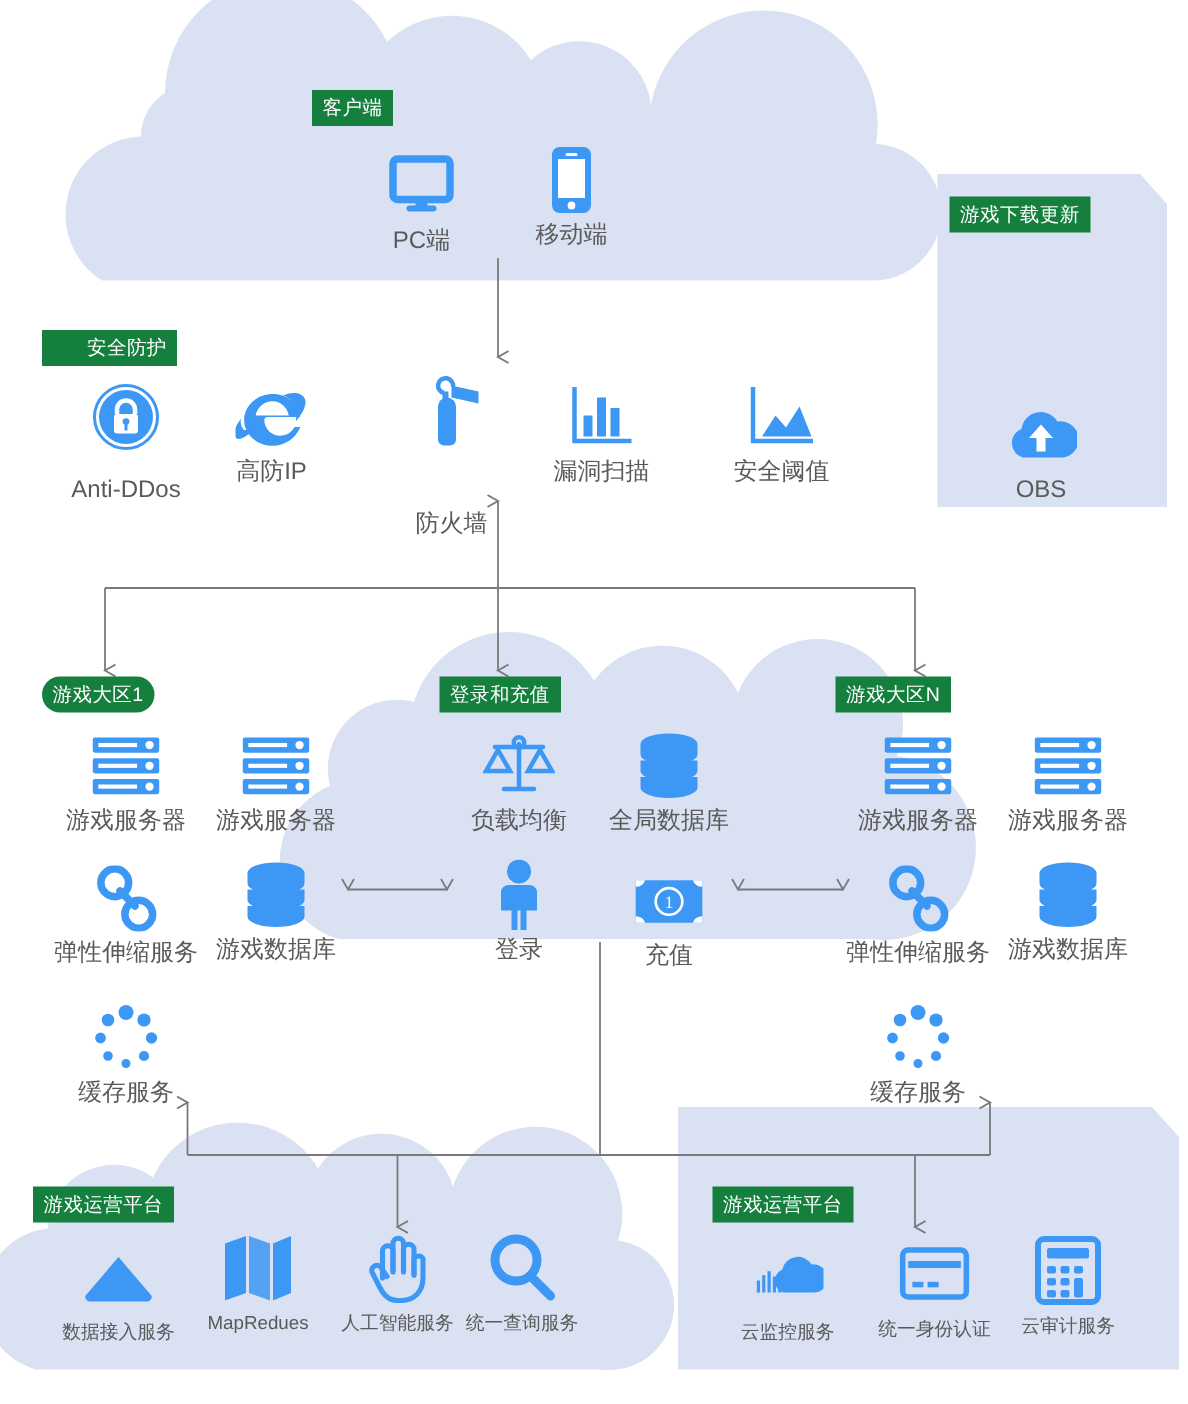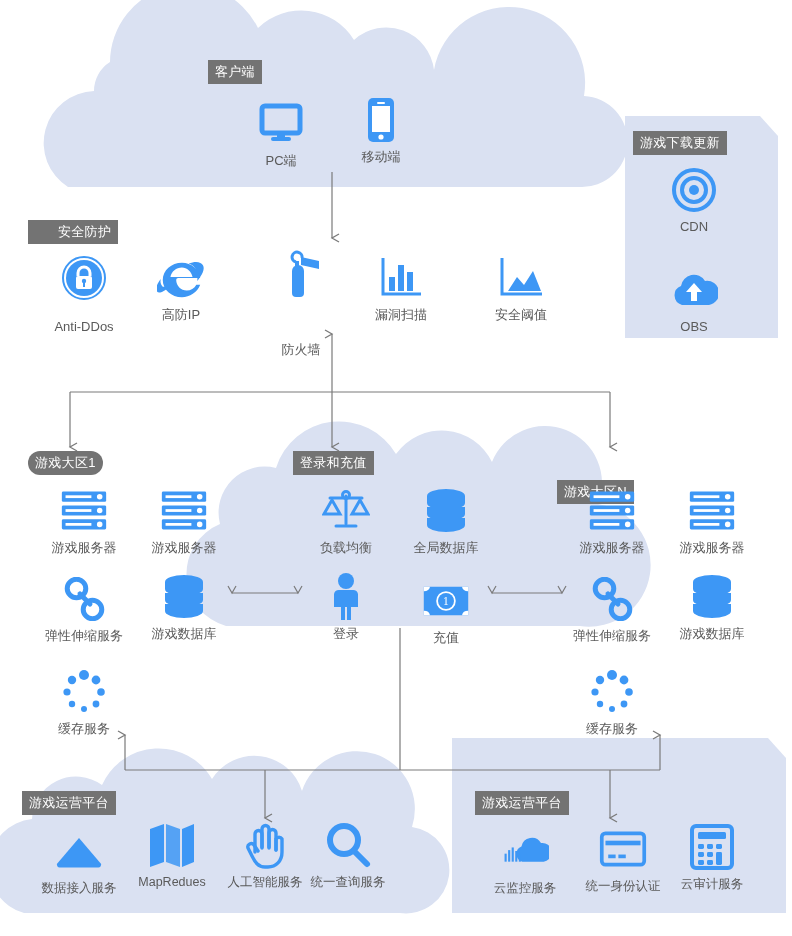--- a/index.html
+++ b/index.html
@@ -9,21 +9,21 @@
     color:#595959;
   }
   #stage{position:absolute;left:0;top:0;width:792px;height:936px;}
   svg.layer{position:absolute;left:0;top:0;width:792px;height:936px;overflow:visible;}
   svg.bg{z-index:1;}
   svg.lines{z-index:2;}
   .nodes{position:absolute;left:0;top:0;width:792px;height:936px;z-index:3;}
 
   .badge{
     position:absolute;
-    background:#737373;
+    background:#15803d;
     color:#ffffff;
     font-size:13px;
     line-height:19px;
     padding:2px 7px 3px 7px;
     white-space:nowrap;
     letter-spacing:.3px;
   }
 
   .node{
     position:absolute;
@@ -34,21 +34,21 @@
     flex-direction:column;
     align-items:center;
     justify-content:flex-start;
   }
   .node .ic{
     height:48px;width:48px;
     display:flex;align-items:center;justify-content:center;
   }
   .node .lb{
     margin-top:5px;
-    font-size:13px;
+    font-size:16px;
     line-height:16px;
     color:#5a5a5a;
     white-space:nowrap;
   }
   .node.lbl-lat .lb{font-size:12.5px;}
 </style>
 </head>
 <body>
 
 <div id="stage">
@@ -153,30 +153,20 @@
           <rect x="6" y="10" width="18" height="26" fill="#ffffff"></rect>
           <rect x="11" y="6" width="8" height="2" rx="1" fill="#ffffff"></rect>
           <circle cx="15" cy="41" r="2.6" fill="#ffffff"></circle>
         </svg>
       </div>
       <div class="lb">移动端</div>
     </div>
 
     <div class="badge" style="left:633px;top:131px;">游戏下载更新</div>
 
-    <div class="node" style="left:694px;top:166px;">
-      <div class="ic">
-        <svg width="46" height="46" viewBox="0 0 46 46">
-          <circle cx="23" cy="23" r="20" fill="none" stroke="#3d97f5" stroke-width="4"></circle>
-          <circle cx="23" cy="23" r="12" fill="none" stroke="#3d97f5" stroke-width="4"></circle>
-          <circle cx="23" cy="23" r="5" fill="#3d97f5"></circle>
-        </svg>
-      </div>
-      <div class="lb">CDN</div>
-    </div>
 
     <div class="node" style="left:694px;top:266px;">
       <div class="ic">
         <svg width="48" height="40" viewBox="0 0 48 40">
           <path fill="#3d97f5" d="M12 35
             a10 10 0 0 1 -1 -19
             a13 13 0 0 1 24 -5
             a9 9 0 0 1 4 24 Z"></path>
           <path fill="#ffffff" d="M24 13 l8 9 h-5 v9 h-6 v-9 h-5 Z"></path>
         </svg>
@@ -370,21 +360,21 @@
           <path fill="#3d97f5" d="M2 2 h50 v32 h-50 z"></path>
           <path fill="#ffffff" d="M2 7 a7 6 0 0 0 7 -5 h-7 z M52 7 a7 6 0 0 1 -7 -5 h7 z M2 29 a7 6 0 0 1 7 5 h-7 z M52 29 a7 6 0 0 0 -7 5 h7 z"></path>
           <circle cx="27" cy="18" r="11" fill="#ffffff"></circle>
           <circle cx="27" cy="18" r="9" fill="#3d97f5"></circle>
           <text x="27" y="23" font-size="13" font-family="Liberation Serif, serif" fill="#ffffff" text-anchor="middle">1</text>
         </svg>
       </div>
       <div class="lb">充值</div>
     </div>
 
-    <div class="badge" style="left:557px;top:451px;margin-top:29px;">游戏大区N</div>
+    <div class="badge" style="left:557px;top:451px;">游戏大区N</div>
 
     <div class="node" style="left:612px;top:487px;">
       <div class="ic">
         <svg width="52" height="44" viewBox="0 0 52 44">
           <rect x="2" y="1" width="48" height="11" rx="1.5" fill="#3d97f5"></rect>
           <rect x="2" y="16" width="48" height="11" rx="1.5" fill="#3d97f5"></rect>
           <rect x="2" y="31" width="48" height="11" rx="1.5" fill="#3d97f5"></rect>
           <rect x="6" y="5" width="28" height="3" fill="#ffffff"></rect>
           <rect x="6" y="20" width="28" height="3" fill="#ffffff"></rect>
           <rect x="6" y="35" width="28" height="3" fill="#ffffff"></rect>

